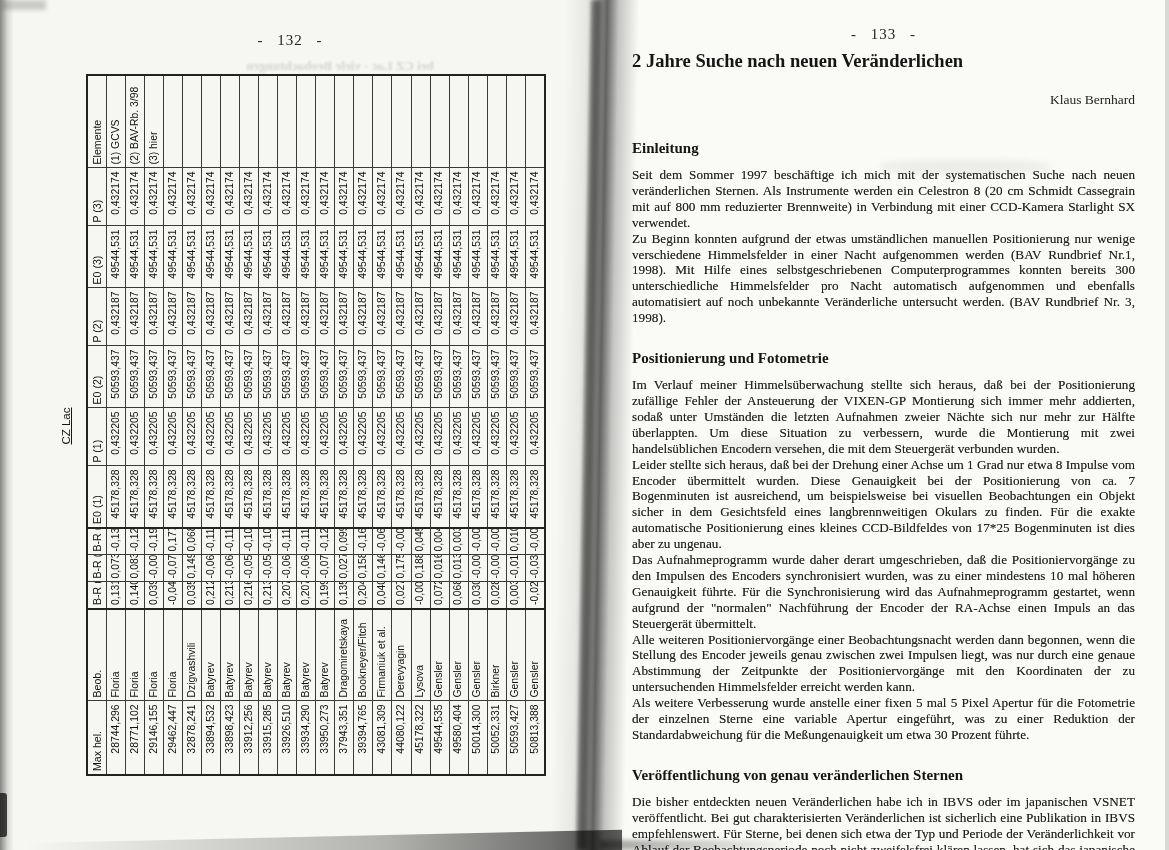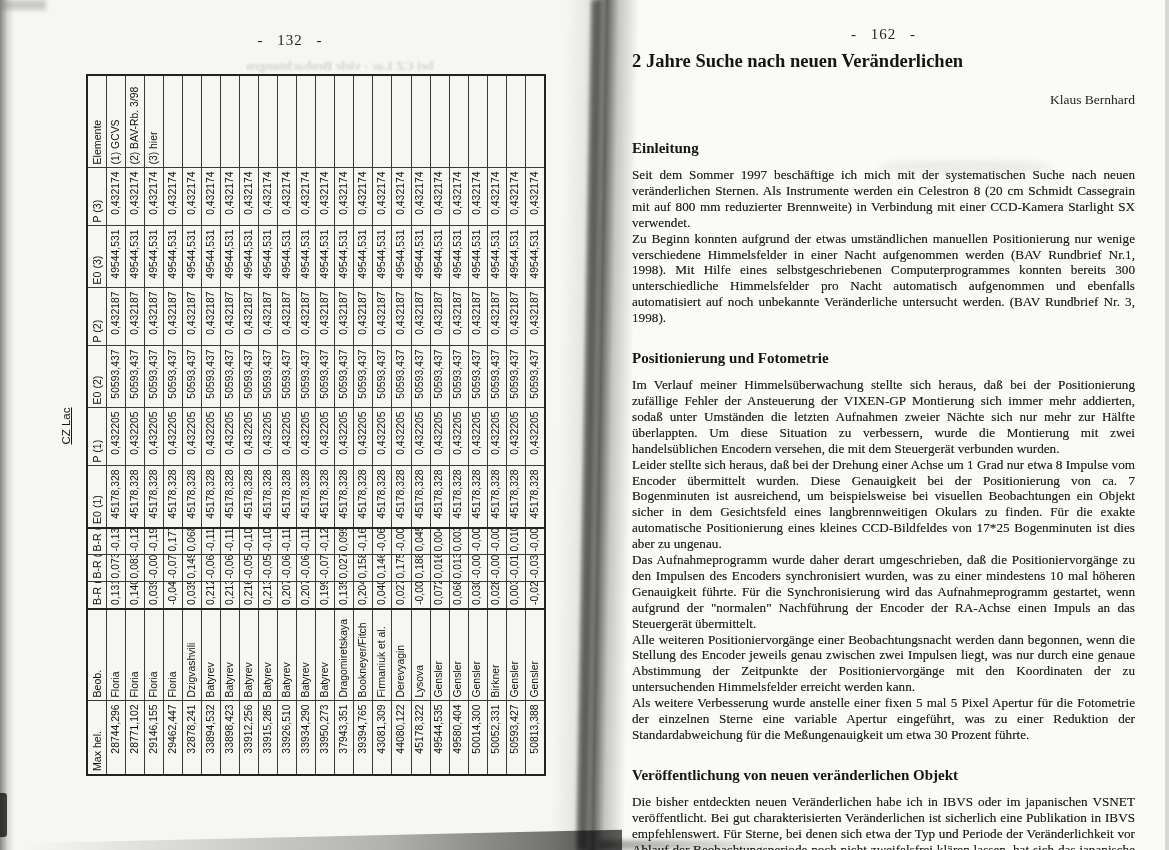--- a/index.html
+++ b/index.html
@@ -430,38 +430,38 @@
             <td class="num">0,432187</td>
             <td class="num">49544,531</td>
             <td class="num">0,432174</td>
             <td></td>
           </tr>
         </tbody>
       </table>
   </div>
 
   <div class="page-right">
-    <div id="pnum-right" class="page-num">- 162 -</div>
+    <div id="pnum-right" class="page-num">- 133 -</div>
 
     <h1 class="article-title">2 Jahre Suche nach neuen Veränderlichen</h1>
 
     <div class="author">Klaus Bernhard</div>
 
     <div class="sec-h">Einleitung</div>
     <p>Seit dem Sommer 1997 beschäftige ich mich mit der systematischen Suche nach neuen veränderlichen Sternen. Als Instrumente werden ein Celestron 8 (20 cm Schmidt Cassegrain mit auf 800 mm reduzierter Brennweite) in Verbindung mit einer CCD-Kamera Starlight SX verwendet.</p>
     <p>Zu Beginn konnten aufgrund der etwas umständlichen manuellen Positionierung nur wenige verschiedene Himmelsfelder in einer Nacht aufgenommen werden (BAV Rundbrief Nr.1, 1998). Mit Hilfe eines selbstgeschriebenen Computerprogrammes konnten bereits 300 unterschiedliche Himmelsfelder pro Nacht automatisch aufgenommen und ebenfalls automatisiert auf noch unbekannte Veränderliche untersucht werden. (BAV Rundbrief Nr. 3, 1998).</p>
 
     <div class="sec-h mid">Positionierung und Fotometrie</div>
     <p>Im Verlauf meiner Himmelsüberwachung stellte sich heraus, daß bei der Positionierung zufällige Fehler der Ansteuerung der VIXEN-GP Montierung sich immer mehr addierten, sodaß unter Umständen die letzten Aufnahmen zweier Nächte sich nur mehr zur Hälfte überlappten. Um diese Situation zu verbessern, wurde die Montierung mit zwei handelsüblichen Encodern versehen, die mit dem Steuergerät verbunden wurden.</p>
     <p>Leider stellte sich heraus, daß bei der Drehung einer Achse um 1 Grad nur etwa 8 Impulse vom Encoder übermittelt wurden. Diese Genauigkeit bei der Positionierung von ca. 7 Bogenminuten ist ausreichend, um beispielsweise bei visuellen Beobachtungen ein Objekt sicher in dem Gesichtsfeld eines langbrennweitigen Okulars zu finden. Für die exakte automatische Positionierung eines kleines CCD-Bildfeldes von 17*25 Bogenminuten ist dies aber zu ungenau.</p>
     <p>Das Aufnahmeprogramm wurde daher derart umgeschrieben, daß die Positioniervorgänge zu den Impulsen des Encoders synchronisiert wurden, was zu einer mindestens 10 mal höheren Genauigkeit führte. Für die Synchronisierung wird das Aufnahmeprogramm gestartet, wenn aufgrund der "normalen" Nachführung der Encoder der RA-Achse einen Impuls an das Steuergerät übermittelt.</p>
     <p>Alle weiteren Positioniervorgänge einer Beobachtungsnacht werden dann begonnen, wenn die Stellung des Encoder jeweils genau zwischen zwei Impulsen liegt, was nur durch eine genaue Abstimmung der Zeitpunkte der Positioniervorgänge mit den Koordinaten der zu untersuchenden Himmelsfelder erreicht werden kann.</p>
     <p>Als weitere Verbesserung wurde anstelle einer fixen 5 mal 5 Pixel Apertur für die Fotometrie der einzelnen Sterne eine variable Apertur eingeführt, was zu einer Reduktion der Standardabweichung für die Meßungenauigkeit um etwa 30 Prozent führte.</p>
 
-    <div class="sec-h mid">Veröffentlichung von neuen veränderlichen Objekt</div>
+    <div class="sec-h mid">Veröffentlichung von genau veränderlichen Sternen</div>
     <p>Die bisher entdeckten neuen Veränderlichen habe ich in IBVS oder im japanischen VSNET veröffentlicht. Bei gut charakterisierten Veränderlichen ist sicherlich eine Publikation in IBVS empfehlenswert. Für Sterne, bei denen sich etwa der Typ und Periode der Veränderlichkeit vor Ablauf der Beobachtungsperiode noch nicht zweifelsfrei klären lassen, hat sich das japanische VSNET (http://kusastro.kyoto-u.ac.jp/vsnet) als sehr vorteilhaft erwiesen. Beobachtungsberichte an VSNET können sehr einfach als e-mail verfaßt werden, und werden, sofern sie abschriftlich an die entsprechenden Stellen geschickt werden, auch von Datenbanken wie SIMBAD und vom GCVS-</p>
   </div>
 
   <div class="smudge" style="left:880px;top:160px;width:170px;height:14px;"></div>
   <div class="smudge" style="left:700px;top:440px;width:120px;height:12px;"></div>
   <div class="gutter"></div>
   <div class="gutter-core"></div>
   <div class="edge-left"></div>
   <div class="edge-left-mark"></div>
   <div class="corner-tl"></div>

